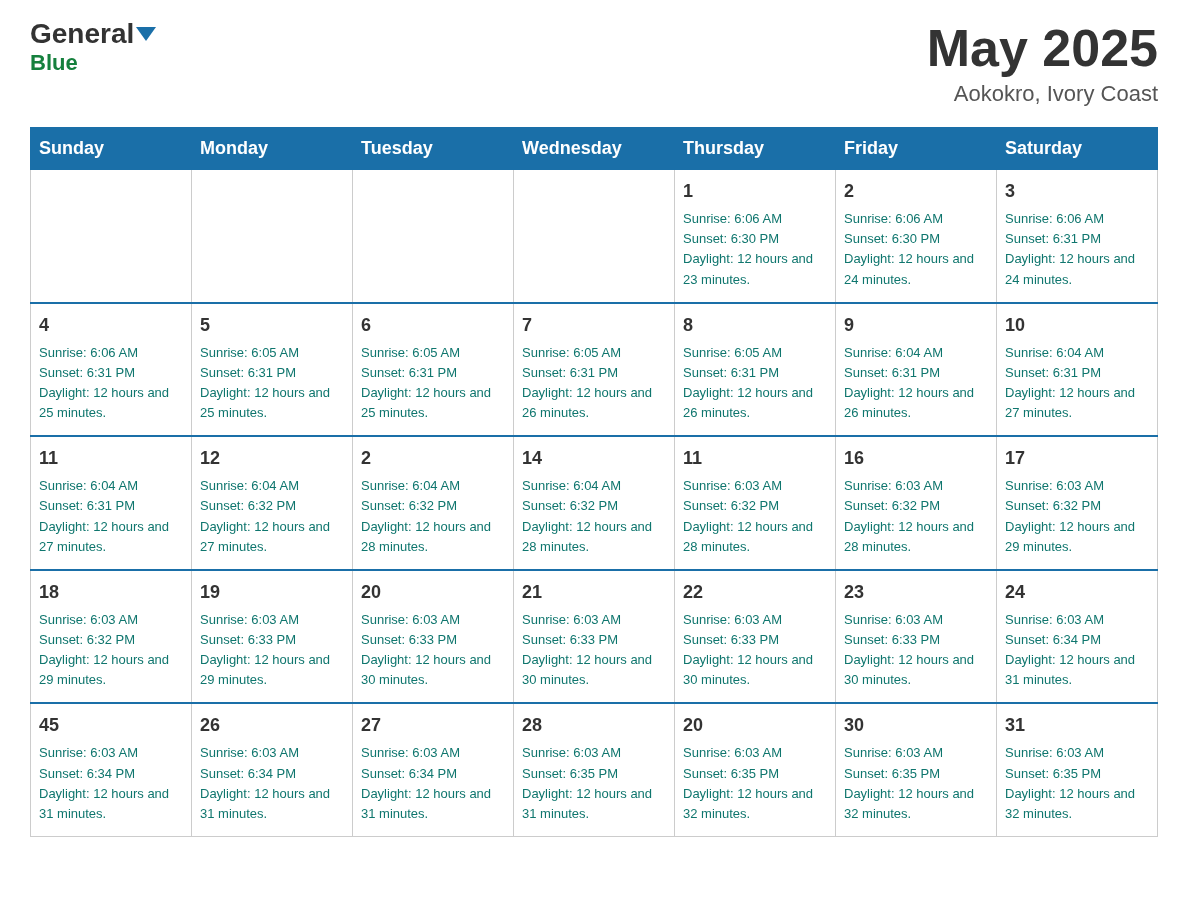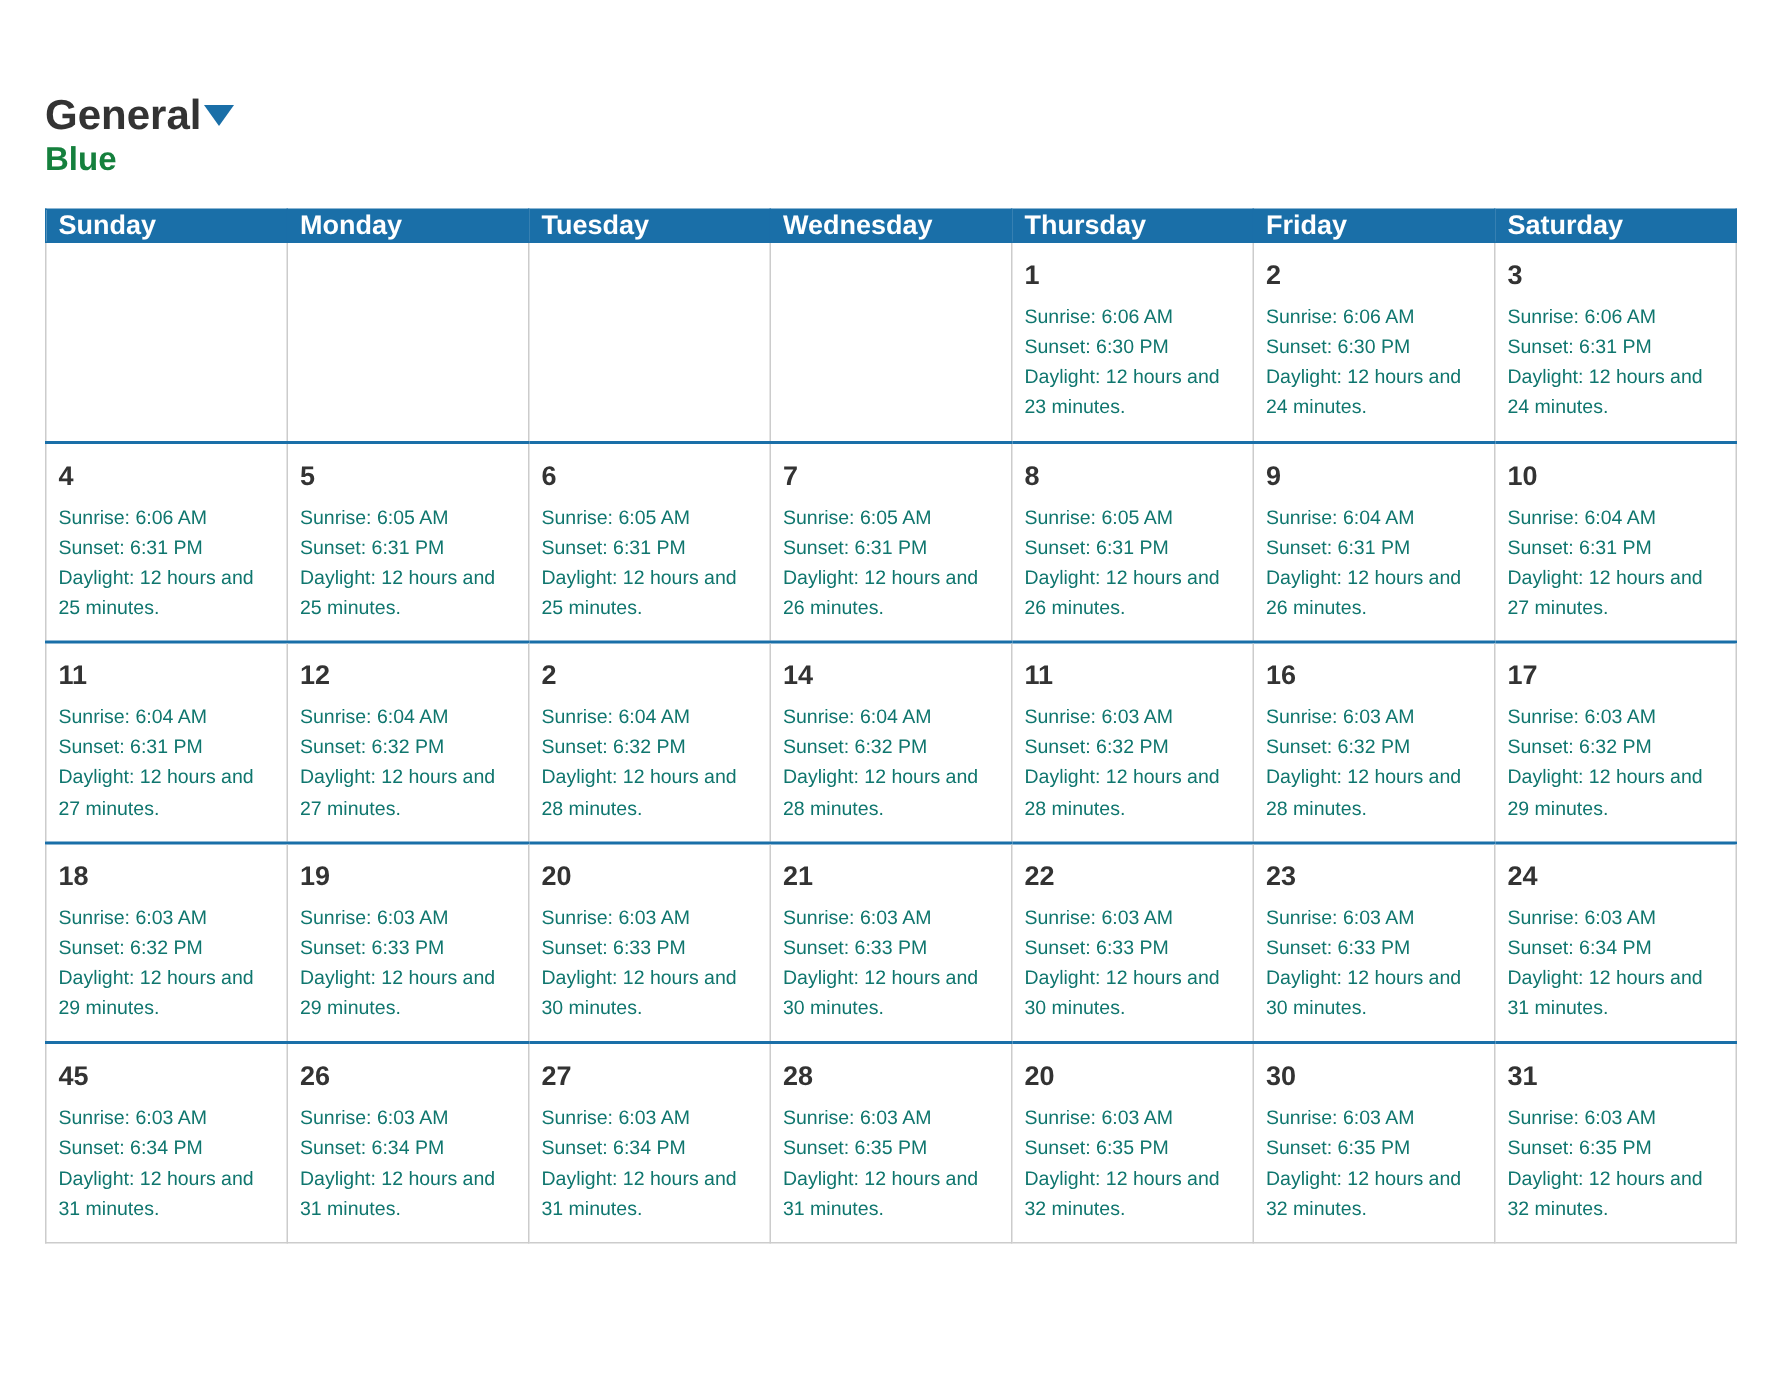--- a/index.html
+++ b/index.html
@@ -14,21 +14,20 @@
     .header {
       display: flex;
       justify-content: space-between;
       align-items: flex-start;
       margin-bottom: 20px;
     }
     .logo {
       display: flex;
       flex-direction: column;
       align-items: flex-start;
-      margin-top: 43px;
     }
     .logo-text {
       font-size: 28px;
       font-weight: bold;
       color: #333;
       line-height: 1;
     }
     .logo-triangle {
       width: 0;
       height: 0;
@@ -65,21 +64,21 @@
     .calendar {
       width: 100%;
       border-collapse: collapse;
       border: 1px solid #ccc;
     }
     .calendar th {
       background-color: #1a6fa8;
       color: #fff;
       font-size: 18px;
       font-weight: bold;
-      padding: 0 8px;
+      padding: 10px 8px;
       text-align: left;
       border: 1px solid #1a6fa8;
     }
     .calendar td {
       border: 1px solid #ccc;
       vertical-align: top;
       padding: 8px 8px 12px 8px;
       width: calc(100% / 7);
       min-height: 100px;
       font-size: 13px;
@@ -108,20 +107,24 @@
 </head>
 <body>
 
 <div class="header">
   <div class="logo">
     <div class="logo-line">
       <span class="logo-text">General</span>
       <span class="logo-triangle"></span>
     </div>
     <span class="logo-blue-line">Blue</span>
+  </div>
+  <div class="title-block">
+    <div class="month-year">May 2025</div>
+    <div class="location">Aokokro, Ivory Coast</div>
   </div>
 </div>
 
 <table class="calendar">
   <thead>
     <tr>
       <th>Sunday</th>
       <th>Monday</th>
       <th>Tuesday</th>
       <th>Wednesday</th>

